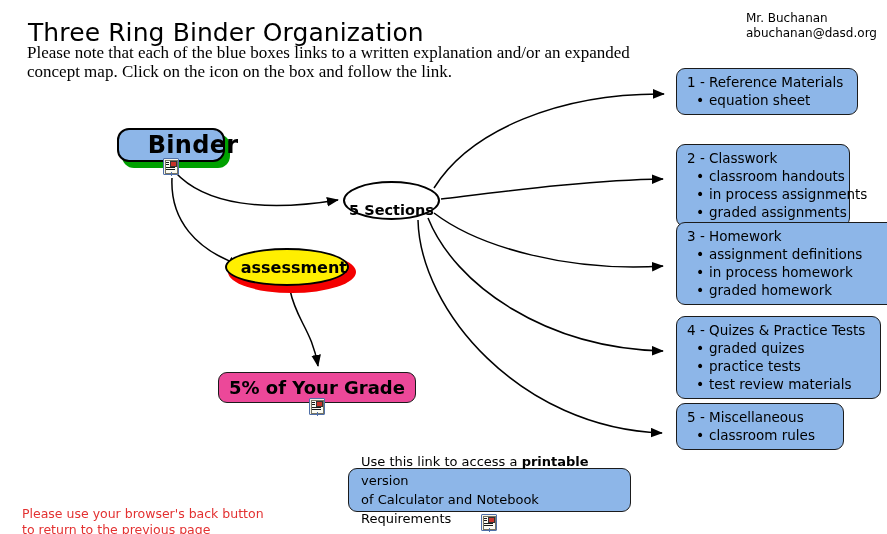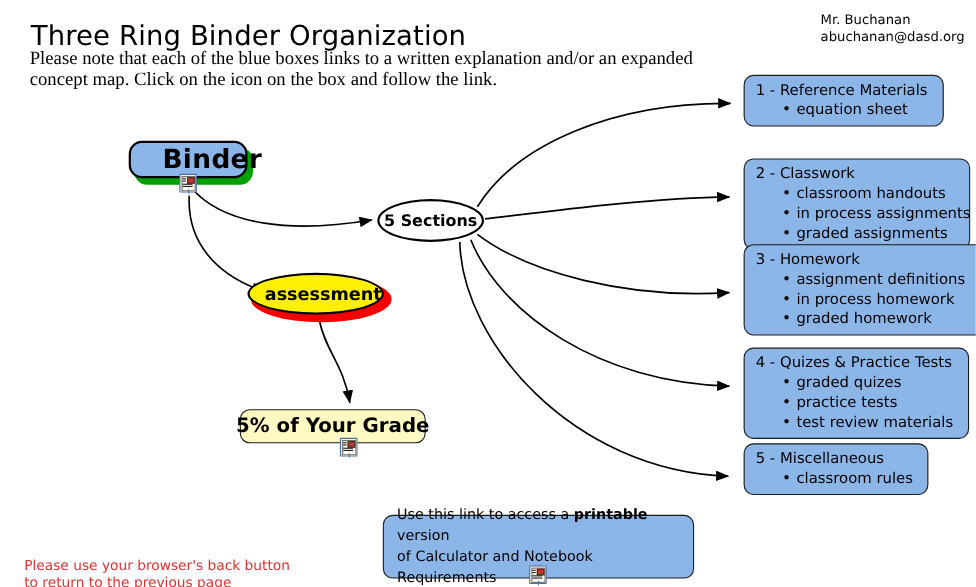--- a/index.html
+++ b/index.html
@@ -82,21 +82,20 @@
     white-space: nowrap;
   }
   .sbox ul {
     margin: 0;
     padding: 0 0 0 22px;
     list-style: none;
   }
   .sbox li {
     white-space: nowrap;
     position: relative;
-    margin-left: 15px;
   }
   .sbox li::before {
     content: "\2022";
     position: absolute;
     left: -13px;
     top: 0;
     font-size: 14px;
   }
 
   
@@ -133,21 +132,21 @@
     position: absolute;
     left: 343px;
     top: 181px;
     width: 97px;
     height: 39px;
     box-sizing: border-box;
     background: #ffffff;
     border: 2px solid #000000;
     border-radius: 50%;
     display: flex;
-    align-items: center;
+    align-items: flex-end;
     justify-content: center;
     font-size: 14.5px;
     font-weight: bold;
     white-space: nowrap;
   }
 
   
   .assess-shadow {
     position: absolute;
     left: 228px;
@@ -173,41 +172,41 @@
     font-size: 16px;
     font-weight: bold;
     white-space: nowrap;
   }
 
   
   .grade-box {
     position: absolute;
     left: 218px;
     top: 372px;
-    width: 169px;
+    width: 198px;
     height: 31px;
     box-sizing: border-box;
-    background: #fef9c3;
+    background: #ec4899;
     border: 1.6px solid #1b1b1b;
     border-radius: 9px;
     display: flex;
     align-items: center;
     justify-content: center;
     font-size: 18px;
     font-weight: bold;
     white-space: nowrap;
   }
 
   
   .printable-box {
     position: absolute;
     left: 348px;
     top: 468px;
     width: 283px;
-    height: 58px;
+    height: 44px;
     box-sizing: border-box;
     background: #8db6e8;
     border: 1.6px solid #1b1b1b;
     border-radius: 9px;
     display: flex;
     flex-direction: column;
     align-items: flex-start;
     justify-content: center;
     padding-left: 12px;
     font-size: 13px;
@@ -341,21 +340,21 @@
     <span class="li-stem"></span>
   </div>
 
   <div class="sbox" style="left:676px; top:68px; width:182px;">
     <div class="shead">1 - Reference Materials</div>
     <ul>
       <li>equation sheet</li>
     </ul>
   </div>
 
-  <div class="sbox" style="left:676px; top:144px; width:206px;">
+  <div class="sbox" style="left:676px; top:144px; width:174px;">
     <div class="shead">2 - Classwork</div>
     <ul>
       <li>classroom handouts</li>
       <li>in process assignments</li>
       <li>graded assignments</li>
     </ul>
   </div>
 
   <div class="sbox" style="left:676px; top:222px; width:222px;">
     <div class="shead">3 - Homework</div>

